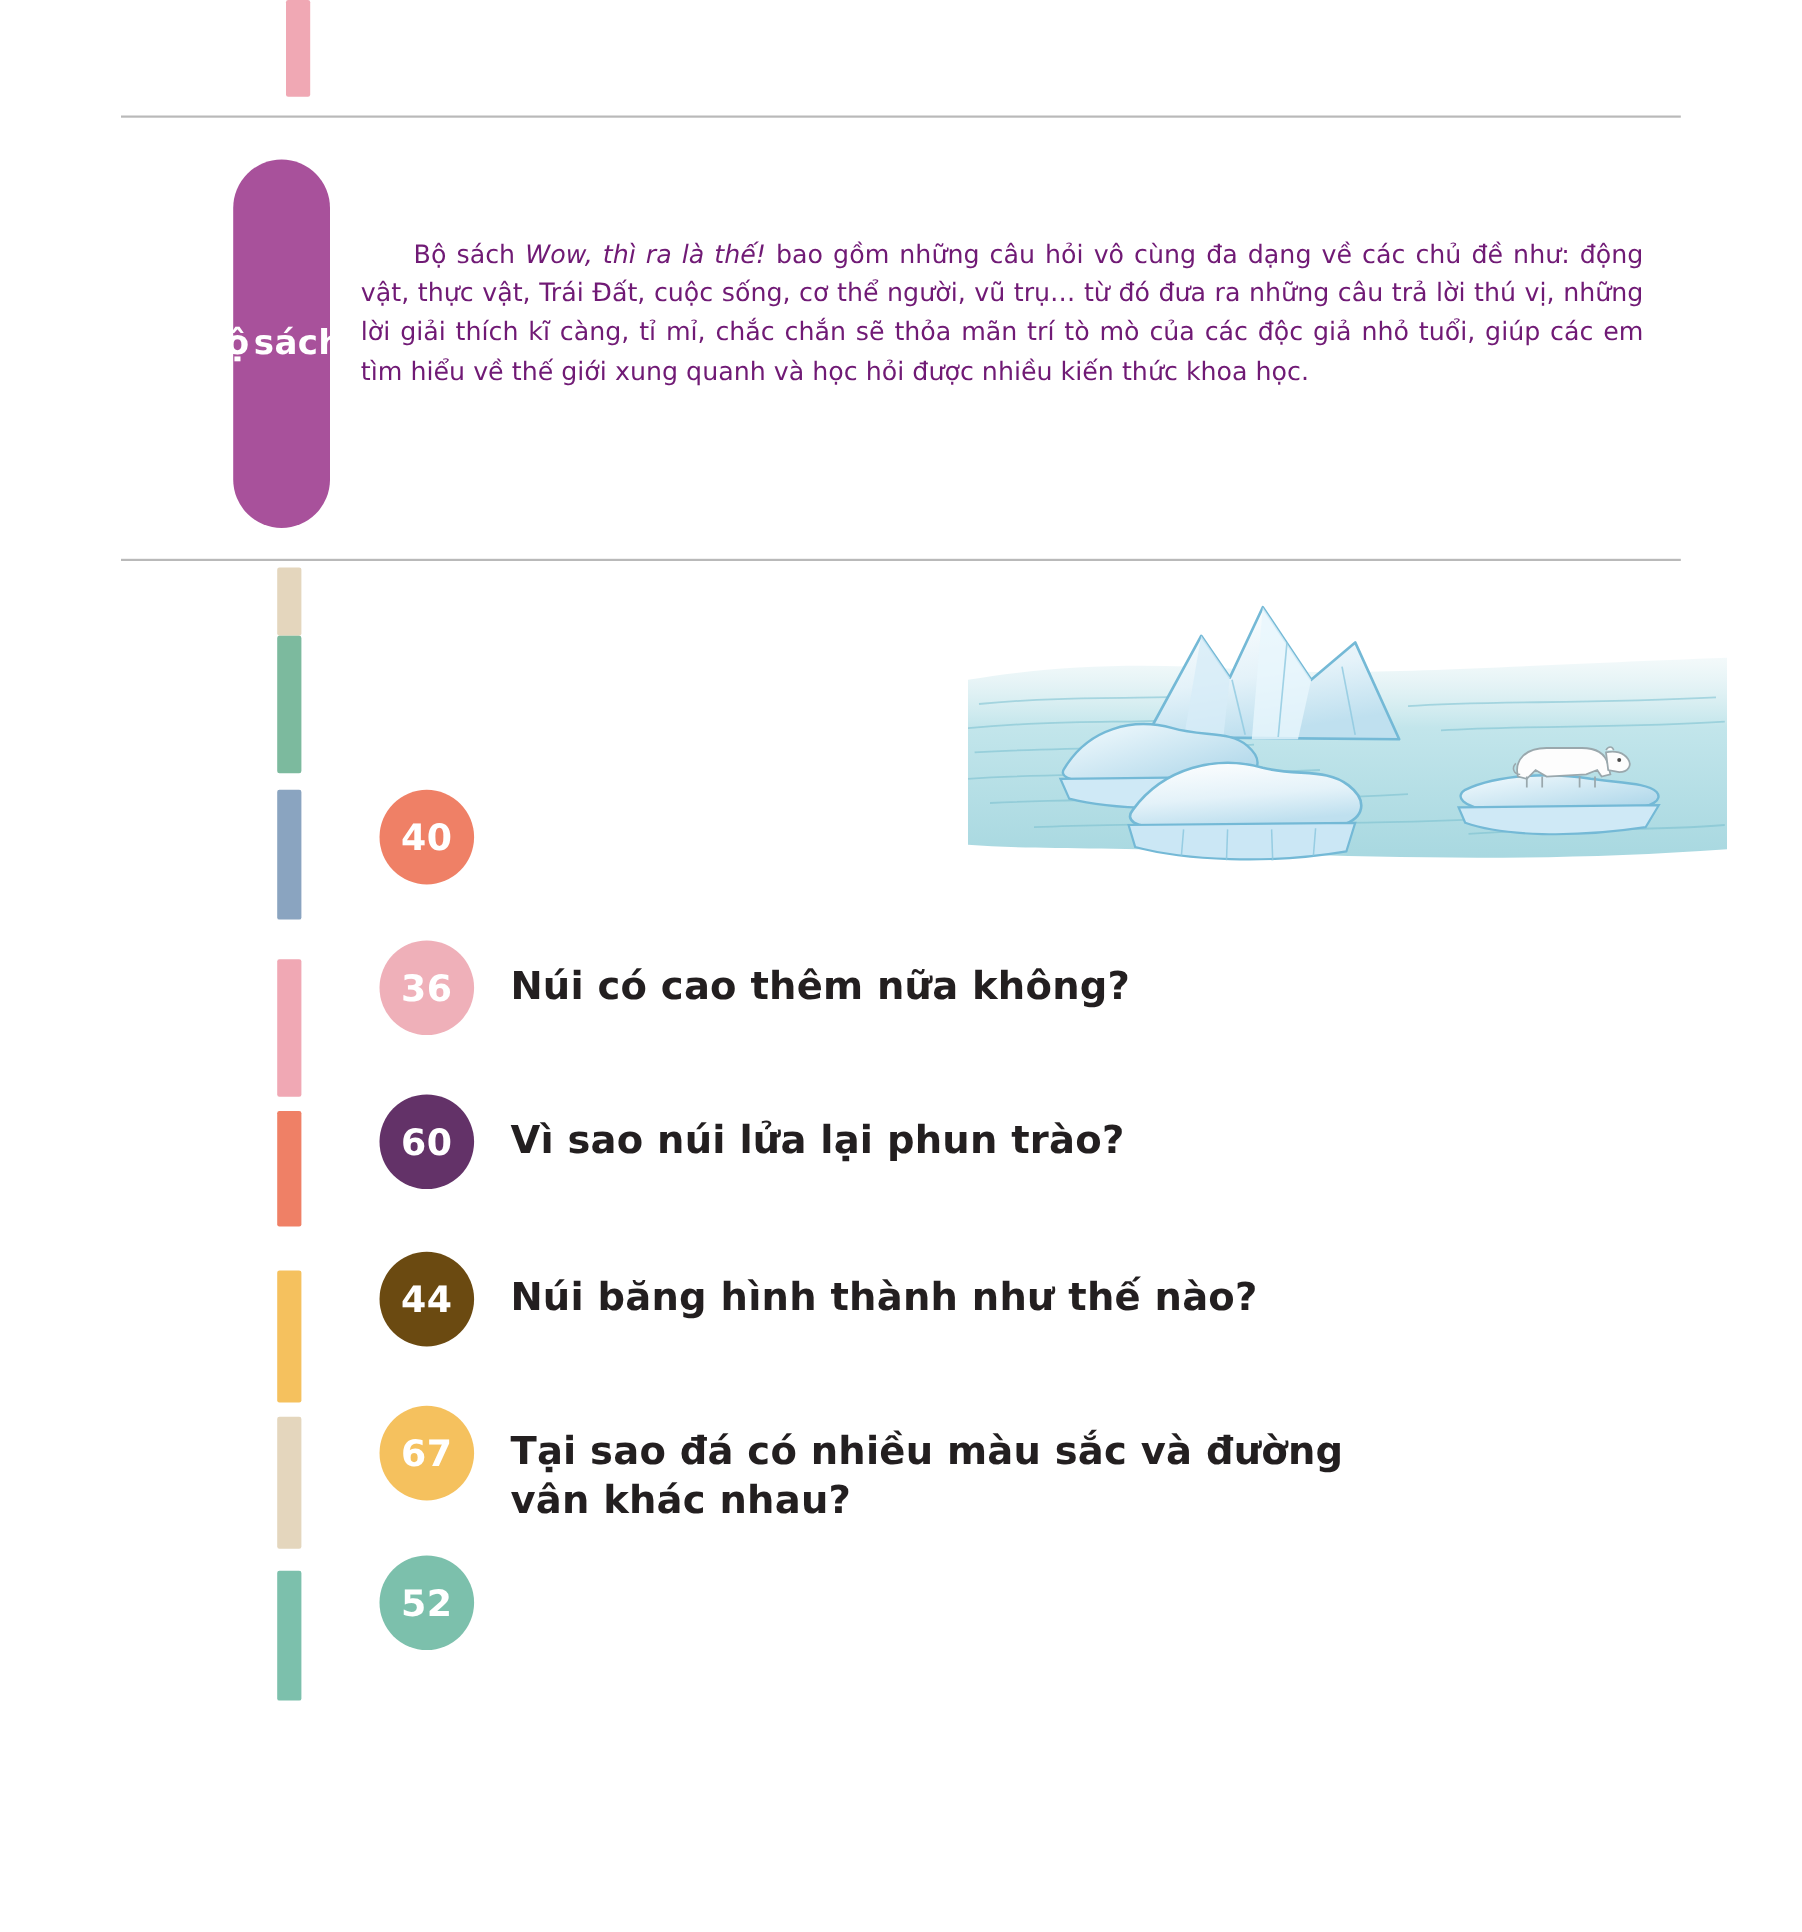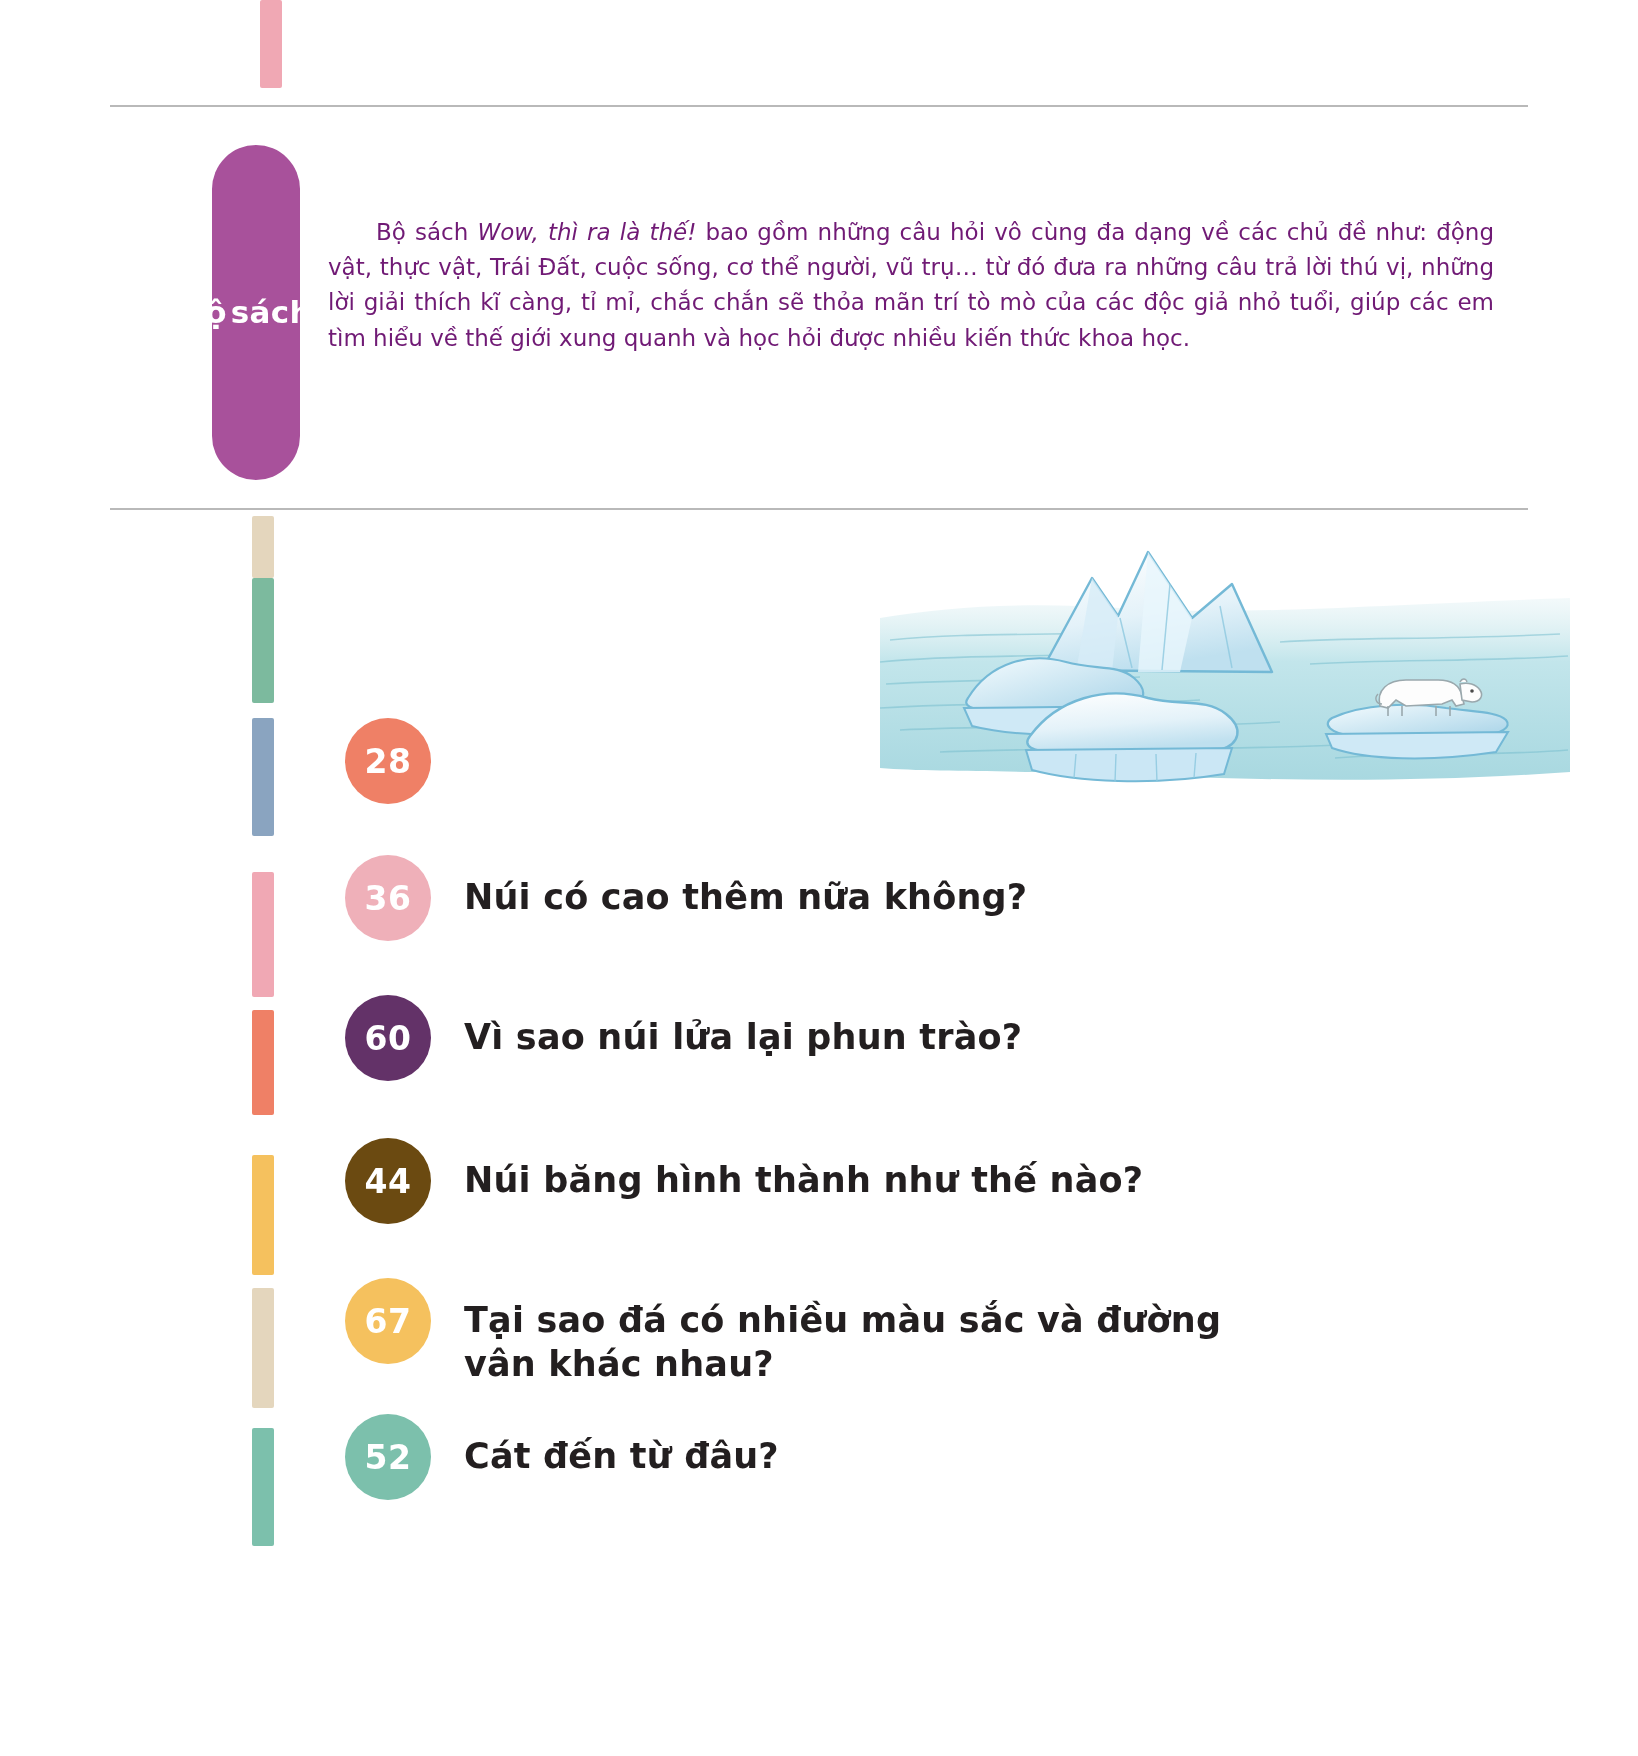--- a/index.html
+++ b/index.html
@@ -202,21 +202,21 @@
       <path d="M16 46 L16 56 M30 46 L30 56 M64 46 L64 56 M78 46 L78 56" stroke="#9aa8ad" stroke-width="1.6" fill="none"></path>
       <path d="M10 44 C 4 44, 2 38, 6 34" stroke="#9aa8ad" stroke-width="1.4" fill="none"></path>
     </g>
   </svg>
 </div>
 
 <div class="toc">
 
   <div class="toc-row" style="top:718px;">
     <div class="num-badge" style="background:#ef8066;">
-        <span>28</span>
+        <span>40</span>
       </div>
   </div>
 
   <div class="toc-row" style="top:855px;">
     <div class="num-badge" style="background:#efb0b9;">
         <span>36</span>
       </div>
     <div class="toc-title">Núi có cao thêm nữa không?</div>
   </div>
 
@@ -238,16 +238,15 @@
     <div class="num-badge" style="background:#f5c15e;">
         <span>67</span>
       </div>
     <div class="toc-title" style="max-width:810px;">Tại sao đá có nhiều màu sắc và đường vân khác nhau?</div>
   </div>
 
   <div class="toc-row" style="top:1414px;">
     <div class="num-badge" style="background:#7cc0ac;">
         <span>52</span>
       </div>
-    <div class="toc-title">Cát đến từ đâu?</div>
   </div>
 
 </div>
 
 </body></html>

